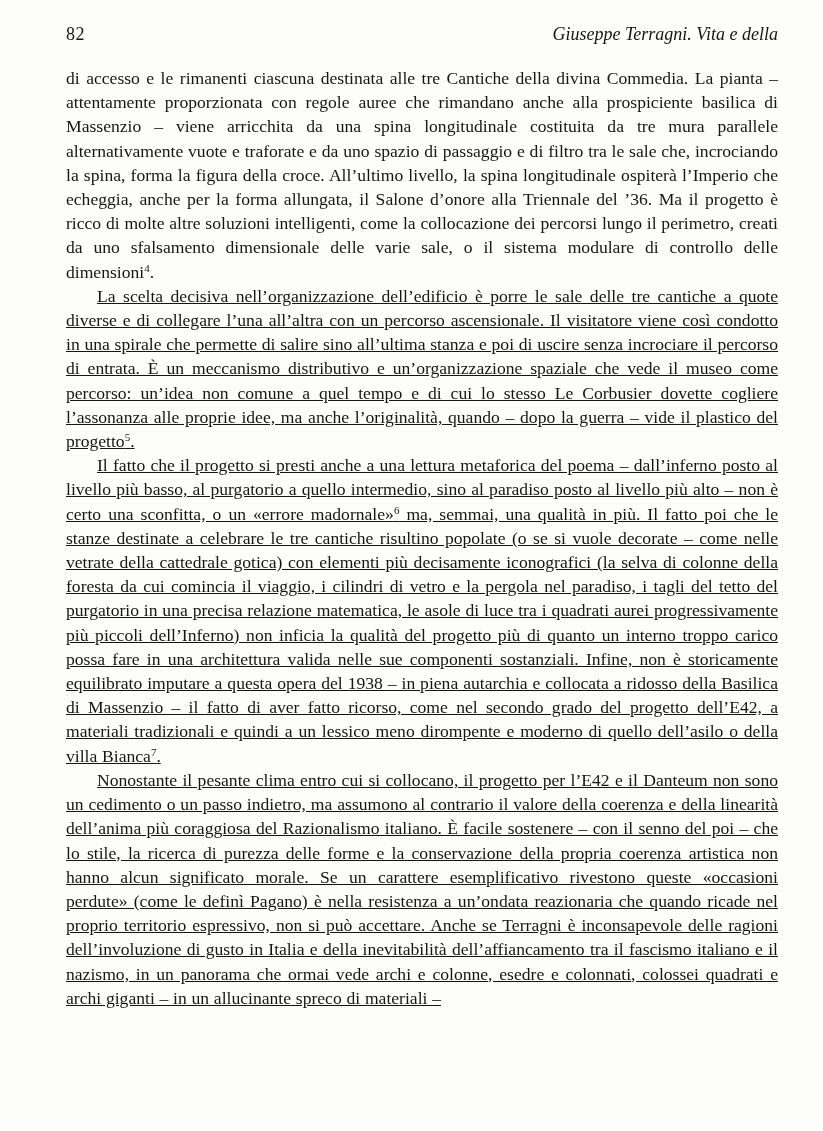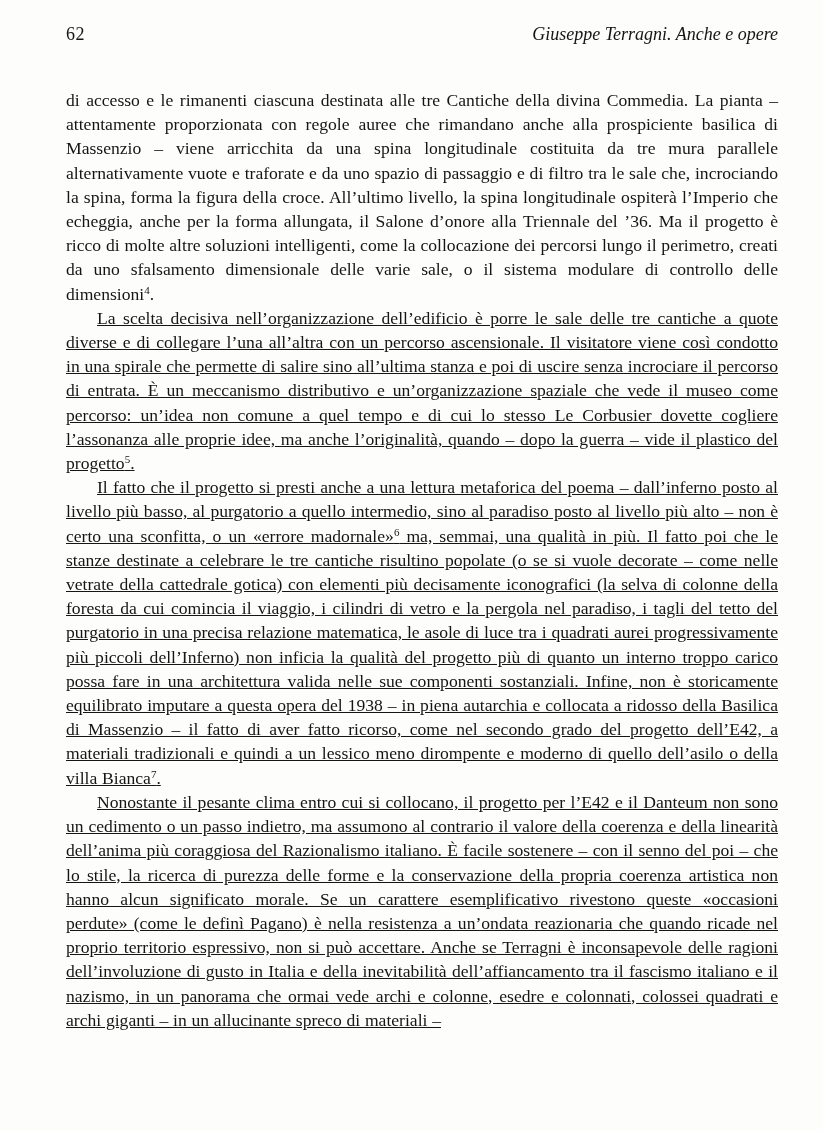--- a/index.html
+++ b/index.html
@@ -26,21 +26,21 @@
     line-height: 24px;
   }
   .page-number {
     font-style: normal;
     letter-spacing: 0.5px;
   }
   .running-title {
     font-style: italic;
   }
   .body-text {
-    margin-top: 42px;
+    margin-top: 20px;
     font-size: 17.6px;
     line-height: 24.2px;
     text-align: justify;
     hyphens: auto;
     -webkit-hyphens: auto;
     word-spacing: 0.02em;
   }
   .para {
     margin: 0;
     text-indent: 0;
@@ -55,22 +55,22 @@
     vertical-align: baseline;
     position: relative;
     top: -6px;
   }
 </style>
 </head>
 <body>
 
 <div class="book-page">
   <div class="page-header">
-    <span class="page-number">62</span>
-    <span class="running-title">Giuseppe Terragni. Anche e opere</span>
+    <span class="page-number">82</span>
+    <span class="running-title">Giuseppe Terragni. Vita e della</span>
   </div>
   <div class="body-text">
       <p class="para">di accesso e le rimanenti ciascuna destinata alle tre Cantiche della divina Commedia. La pianta – attentamente proporzionata con regole auree che rimandano anche alla prospiciente basilica di Massenzio – viene arricchita da una spina longitudinale costituita da tre mura parallele alternativamente vuote e traforate e da uno spazio di passaggio e di filtro tra le sale che, incrociando la spina, forma la figura della croce. All’ultimo livello, la spina longitudinale ospiterà l’Imperio che echeggia, anche per la forma allungata, il Salone d’onore alla Triennale del ’36. Ma il progetto è ricco di molte altre soluzioni intelligenti, come la collocazione dei percorsi lungo il perimetro, creati da uno sfalsamento dimensionale delle varie sale, o il sistema modulare di controllo delle dimensioni<sup>4</sup>.</p>
       <p class="para indent">La scelta decisiva nell’organizzazione dell’edificio è porre le sale delle tre cantiche a quote diverse e di collegare l’una all’altra con un percorso ascensionale. Il visitatore viene così condotto in una spirale che permette di salire sino all’ultima stanza e poi di uscire senza incrociare il percorso di entrata. È un meccanismo distributivo e un’organizzazione spaziale che vede il museo come percorso: un’idea non comune a quel tempo e di cui lo stesso Le Corbusier dovette cogliere l’assonanza alle proprie idee, ma anche l’originalità, quando – dopo la guerra – vide il plastico del progetto<sup>5</sup>.</p>
       <p class="para indent">Il fatto che il progetto si presti anche a una lettura metaforica del poema – dall’inferno posto al livello più basso, al purgatorio a quello intermedio, sino al paradiso posto al livello più alto – non è certo una sconfitta, o un «errore madornale»<sup>6</sup> ma, semmai, una qualità in più. Il fatto poi che le stanze destinate a celebrare le tre cantiche risultino popolate (o se si vuole decorate – come nelle vetrate della cattedrale gotica) con elementi più decisamente iconografici (la selva di colonne della foresta da cui comincia il viaggio, i cilindri di vetro e la pergola nel paradiso, i tagli del tetto del purgatorio in una precisa relazione matematica, le asole di luce tra i quadrati aurei progressivamente più piccoli dell’Inferno) non inficia la qualità del progetto più di quanto un interno troppo carico possa fare in una architettura valida nelle sue componenti sostanziali. Infine, non è storicamente equilibrato imputare a questa opera del 1938 – in piena autarchia e collocata a ridosso della Basilica di Massenzio – il fatto di aver fatto ricorso, come nel secondo grado del progetto dell’E42, a materiali tradizionali e quindi a un lessico meno dirompente e moderno di quello dell’asilo o della villa Bianca<sup>7</sup>.</p>
       <p class="para indent">Nonostante il pesante clima entro cui si collocano, il progetto per l’E42 e il Danteum non sono un cedimento o un passo indietro, ma assumono al contrario il valore della coerenza e della linearità dell’anima più coraggiosa del Razionalismo italiano. È facile sostenere – con il senno del poi – che lo stile, la ricerca di purezza delle forme e la conservazione della propria coerenza artistica non hanno alcun significato morale. Se un carattere esemplificativo rivestono queste «occasioni perdute» (come le definì Pagano) è nella resistenza a un’ondata reazionaria che quando ricade nel proprio territorio espressivo, non si può accettare. Anche se Terragni è inconsapevole delle ragioni dell’involuzione di gusto in Italia e della inevitabilità dell’affiancamento tra il fascismo italiano e il nazismo, in un panorama che ormai vede archi e colonne, esedre e colonnati, colossei quadrati e archi giganti – in un allucinante spreco di materiali –</p>
     </div>
 </div>
 
 </body></html>

